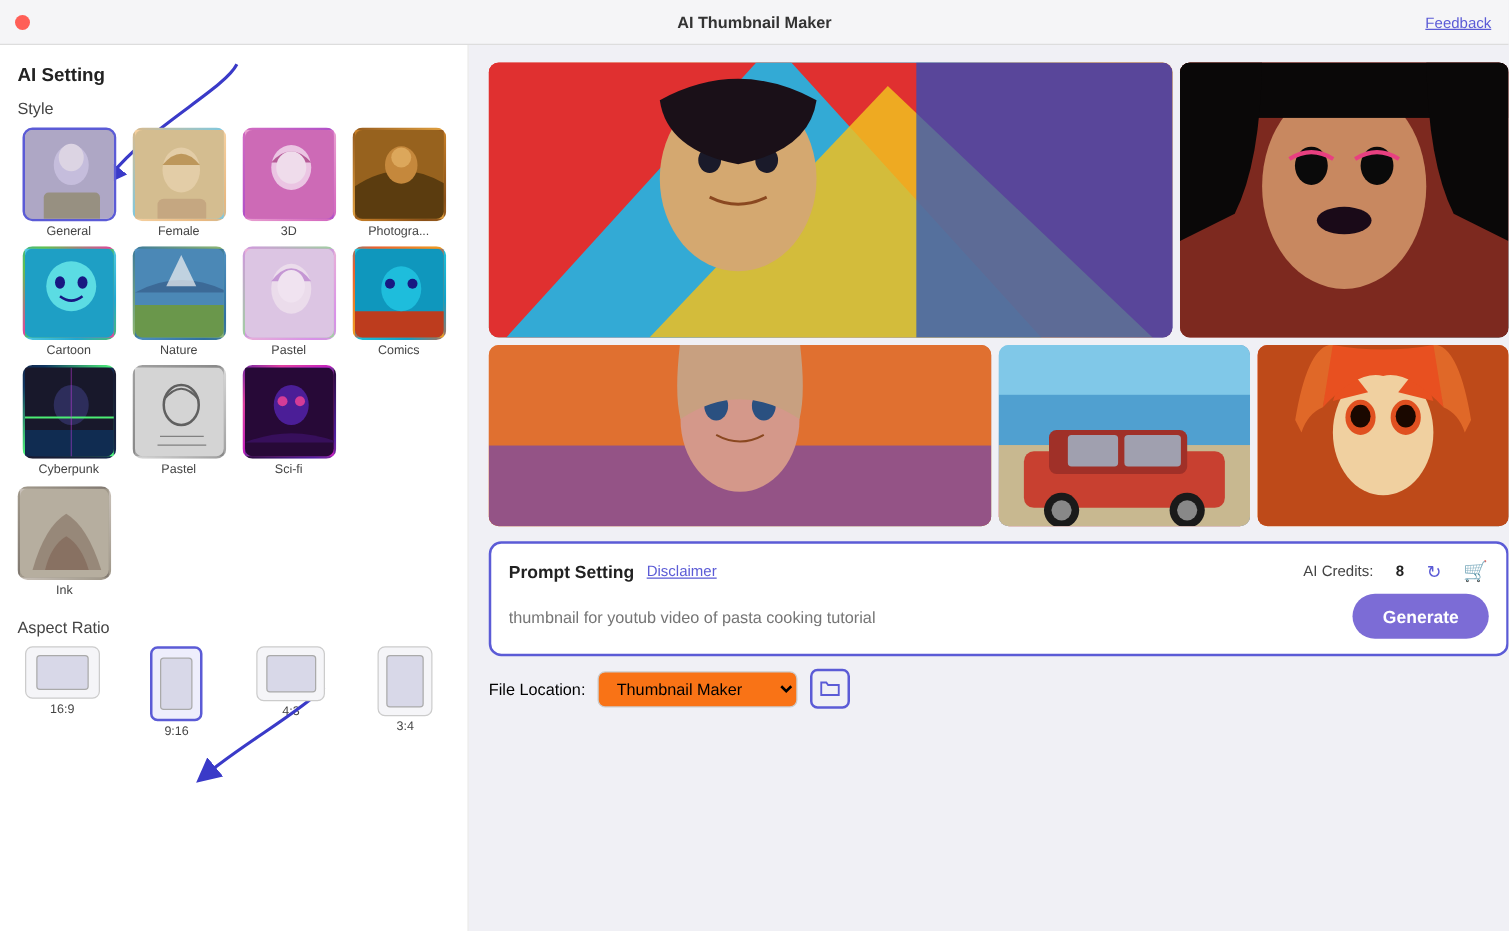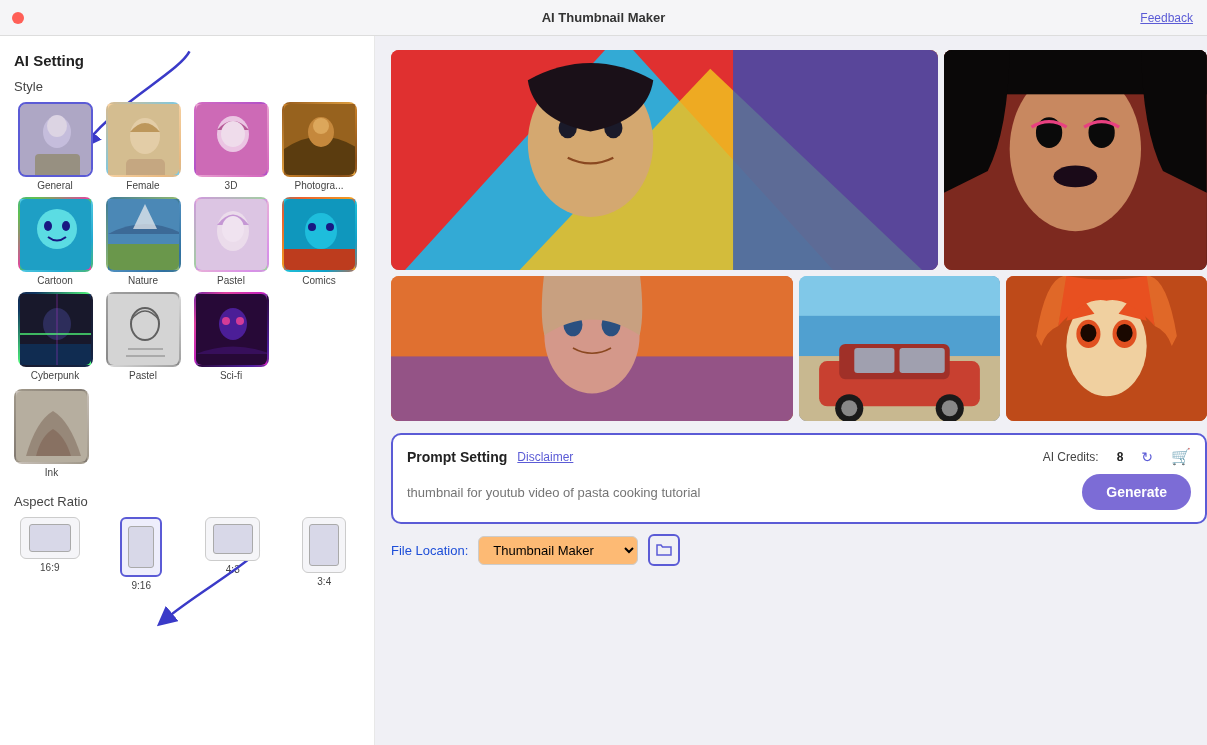--- a/index.html
+++ b/index.html
@@ -249,29 +249,29 @@
       cursor: pointer;
       white-space: nowrap;
     }
     .file-location-row {
       display: flex;
       align-items: center;
       gap: 10px;
     }
     .file-label {
       font-size: 13px;
-      color: #1d4ed8;
+      color: #000000;
       font-weight: 500;
     }
     .file-select {
       border: 1px solid #ccc;
       border-radius: 6px;
       padding: 5px 10px;
       font-size: 13px;
-      background: #fdba74;
+      background: #f97316;
       cursor: pointer;
       min-width: 160px;
     }
     .folder-btn {
       width: 32px; height: 32px;
       border: 2px solid #5b5bd6;
       border-radius: 6px;
       display: flex;
       align-items: center;
       justify-content: center;

